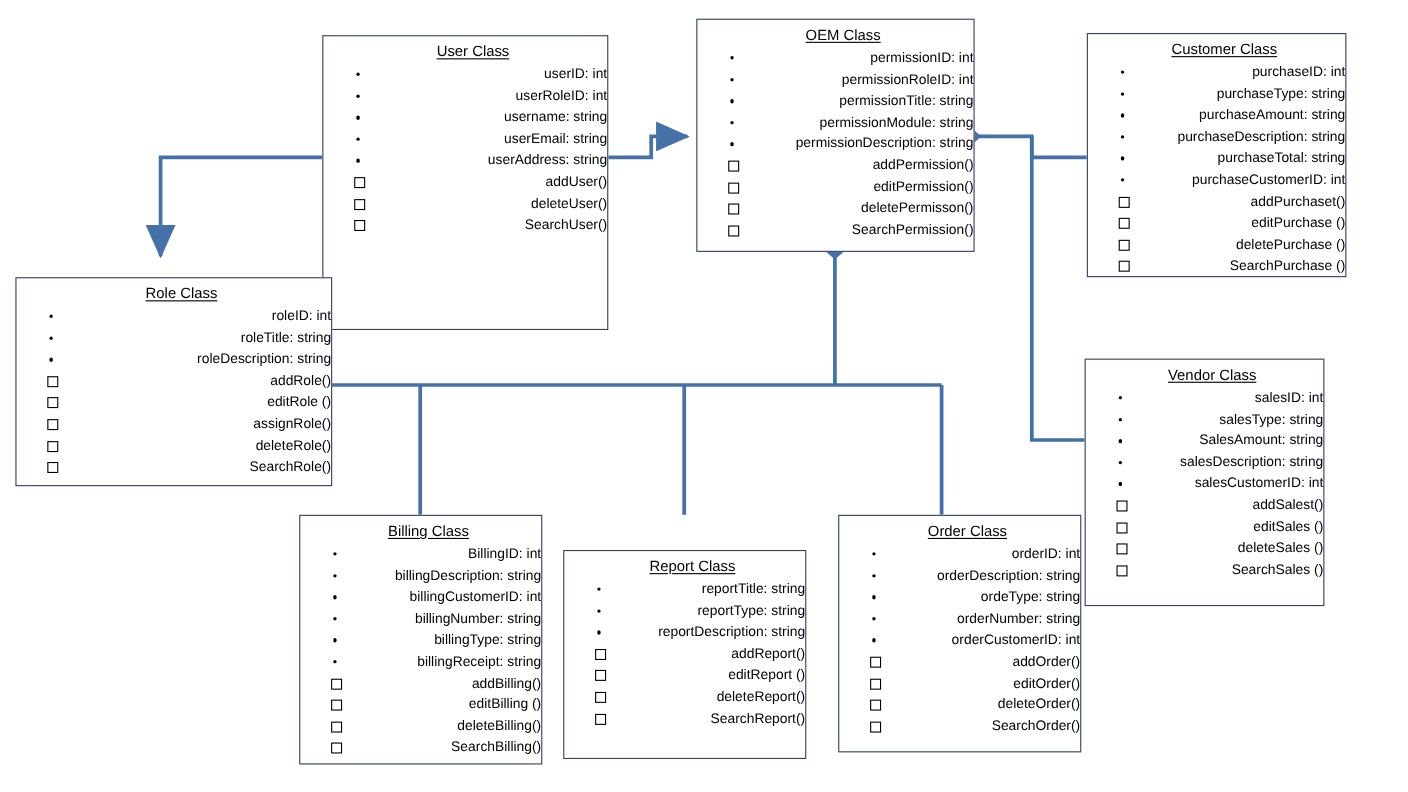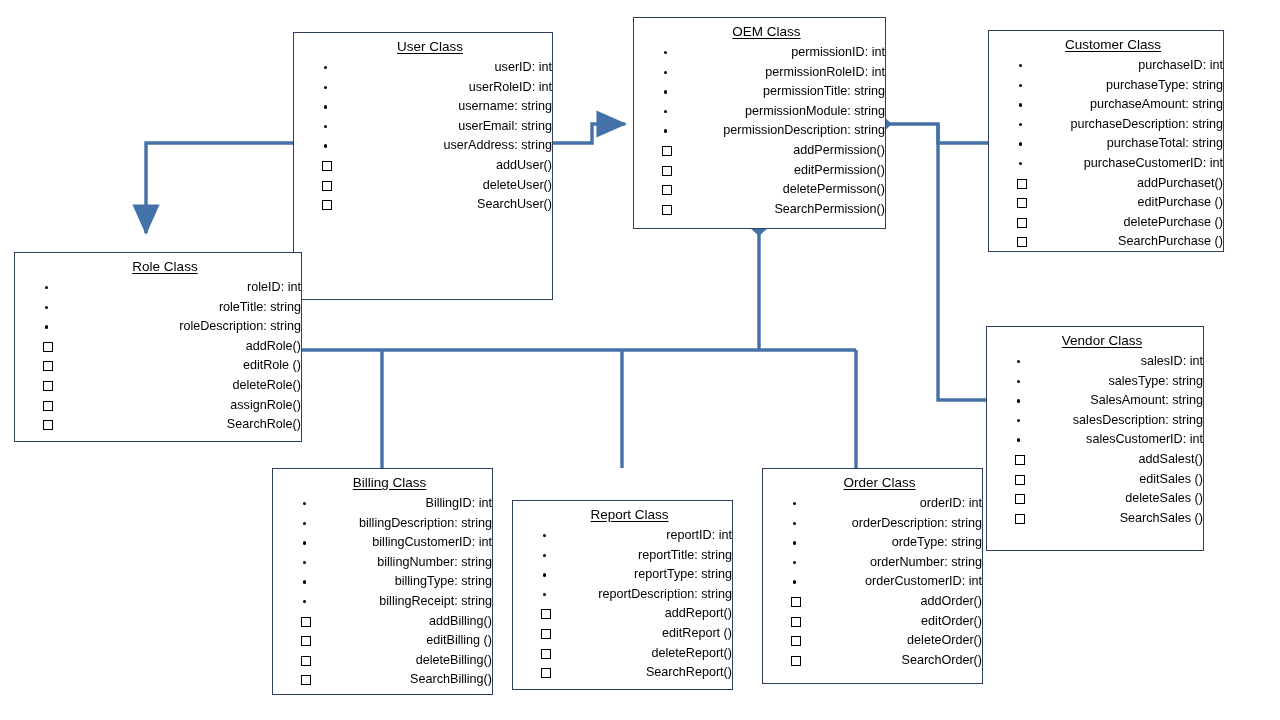--- a/index.html
+++ b/index.html
@@ -180,22 +180,22 @@
         </div>
       </div>
       <div class="uml-class" style="left: 14px; top: 252px; width: 288px; height: 190px;">
         <div class="uml-title">Role Class</div>
         <div class="member-list">
           <div class="member"><span class="glyph glyph-attr"></span><span>roleID: int</span></div>
           <div class="member"><span class="glyph glyph-attr"></span><span>roleTitle: string</span></div>
           <div class="member"><span class="glyph glyph-attr"></span><span>roleDescription: string</span></div>
           <div class="member"><span class="glyph glyph-op"></span><span>addRole()</span></div>
           <div class="member"><span class="glyph glyph-op"></span><span>editRole ()</span></div>
+          <div class="member"><span class="glyph glyph-op"></span><span>assignRole()</span></div>
           <div class="member"><span class="glyph glyph-op"></span><span>deleteRole()</span></div>
-          <div class="member"><span class="glyph glyph-op"></span><span>assignRole()</span></div>
           <div class="member"><span class="glyph glyph-op"></span><span>SearchRole()</span></div>
         </div>
       </div>
       <div class="uml-class" style="left: 986px; top: 290px; width: 218px; height: 225px; margin-top: 36px;">
         <div class="uml-title">Vendor  Class</div>
         <div class="member-list">
           <div class="member"><span class="glyph glyph-attr"></span><span>salesID: int</span></div>
           <div class="member"><span class="glyph glyph-attr"></span><span>salesType: string</span></div>
           <div class="member"><span class="glyph glyph-attr"></span><span>SalesAmount:  string</span></div>
           <div class="member"><span class="glyph glyph-attr"></span><span>salesDescription: string</span></div>
@@ -217,21 +217,20 @@
           <div class="member"><span class="glyph glyph-attr"></span><span>billingReceipt: string</span></div>
           <div class="member"><span class="glyph glyph-op"></span><span>addBilling()</span></div>
           <div class="member"><span class="glyph glyph-op"></span><span>editBilling ()</span></div>
           <div class="member"><span class="glyph glyph-op"></span><span>deleteBilling()</span></div>
           <div class="member"><span class="glyph glyph-op"></span><span>SearchBilling()</span></div>
         </div>
       </div>
       <div class="uml-class" style="left: 512px; top: 468px; width: 221px; height: 190px; margin-top: 32px;">
         <div class="uml-title">Report Class</div>
         <div class="member-list">
-          <div class="member"><span class="glyph glyph-attr"></span><span>reportID:  int</span></div>
           <div class="member"><span class="glyph glyph-attr"></span><span>reportTitle: string</span></div>
           <div class="member"><span class="glyph glyph-attr"></span><span>reportType:  string</span></div>
           <div class="member"><span class="glyph glyph-attr"></span><span>reportDescription: string</span></div>
           <div class="member"><span class="glyph glyph-op"></span><span>addReport()</span></div>
           <div class="member"><span class="glyph glyph-op"></span><span>editReport ()</span></div>
           <div class="member"><span class="glyph glyph-op"></span><span>deleteReport()</span></div>
           <div class="member"><span class="glyph glyph-op"></span><span>SearchReport()</span></div>
         </div>
       </div>
       <div class="uml-class" style="left: 742px; top: 468px; width: 221px; height: 216px; margin-left: 20px;">

